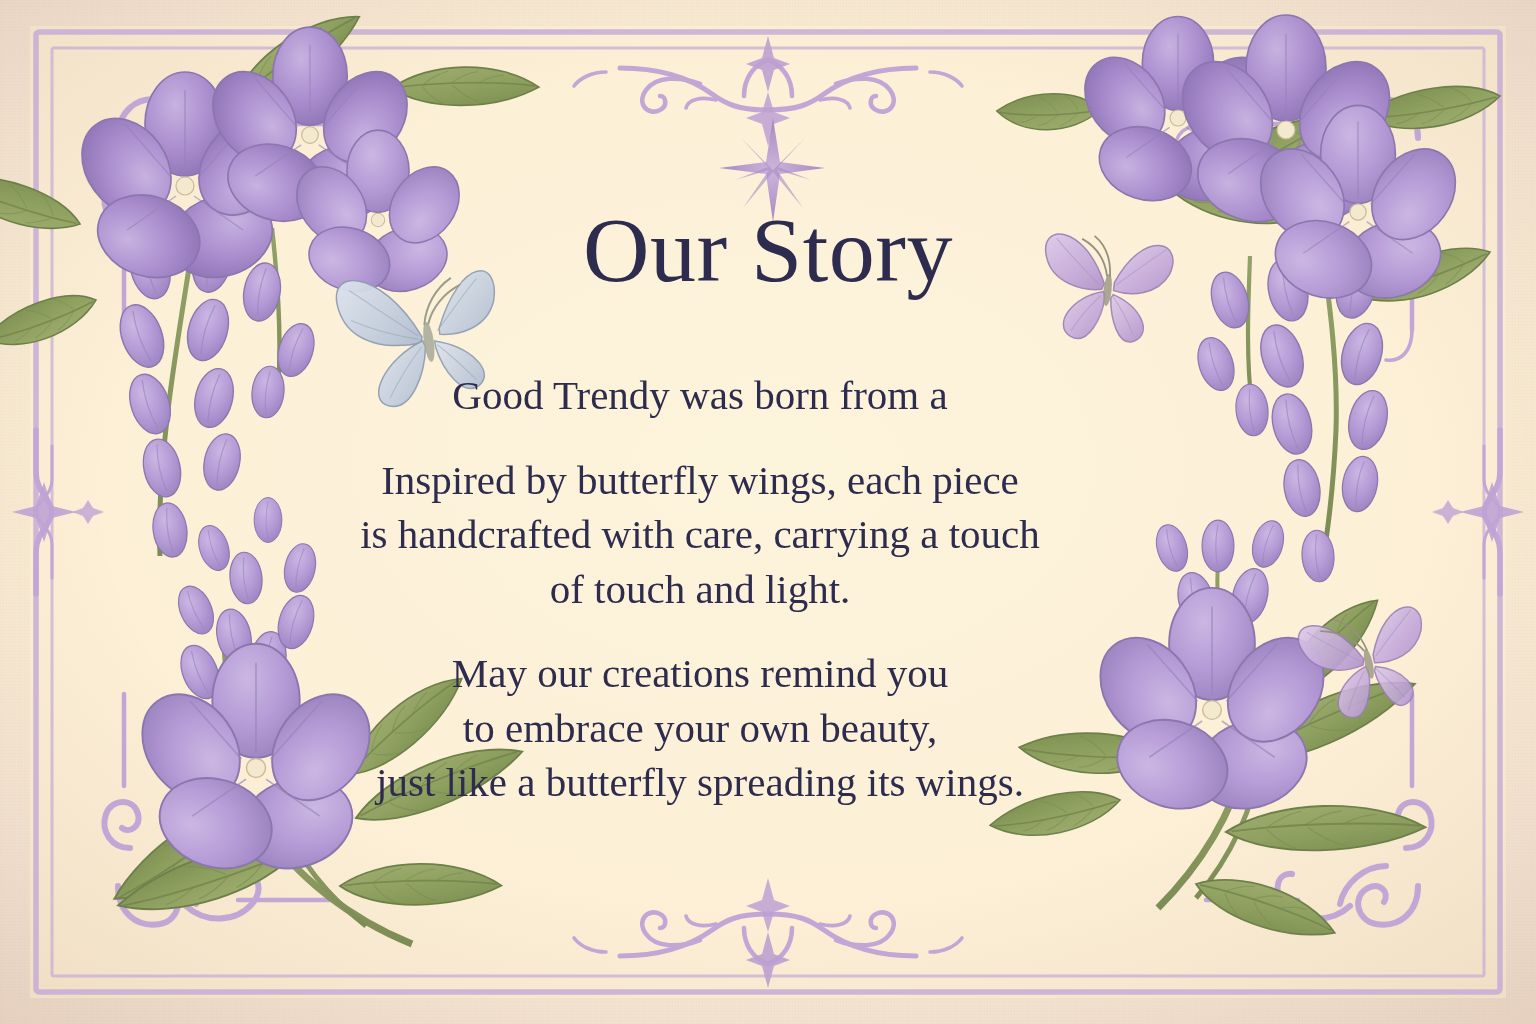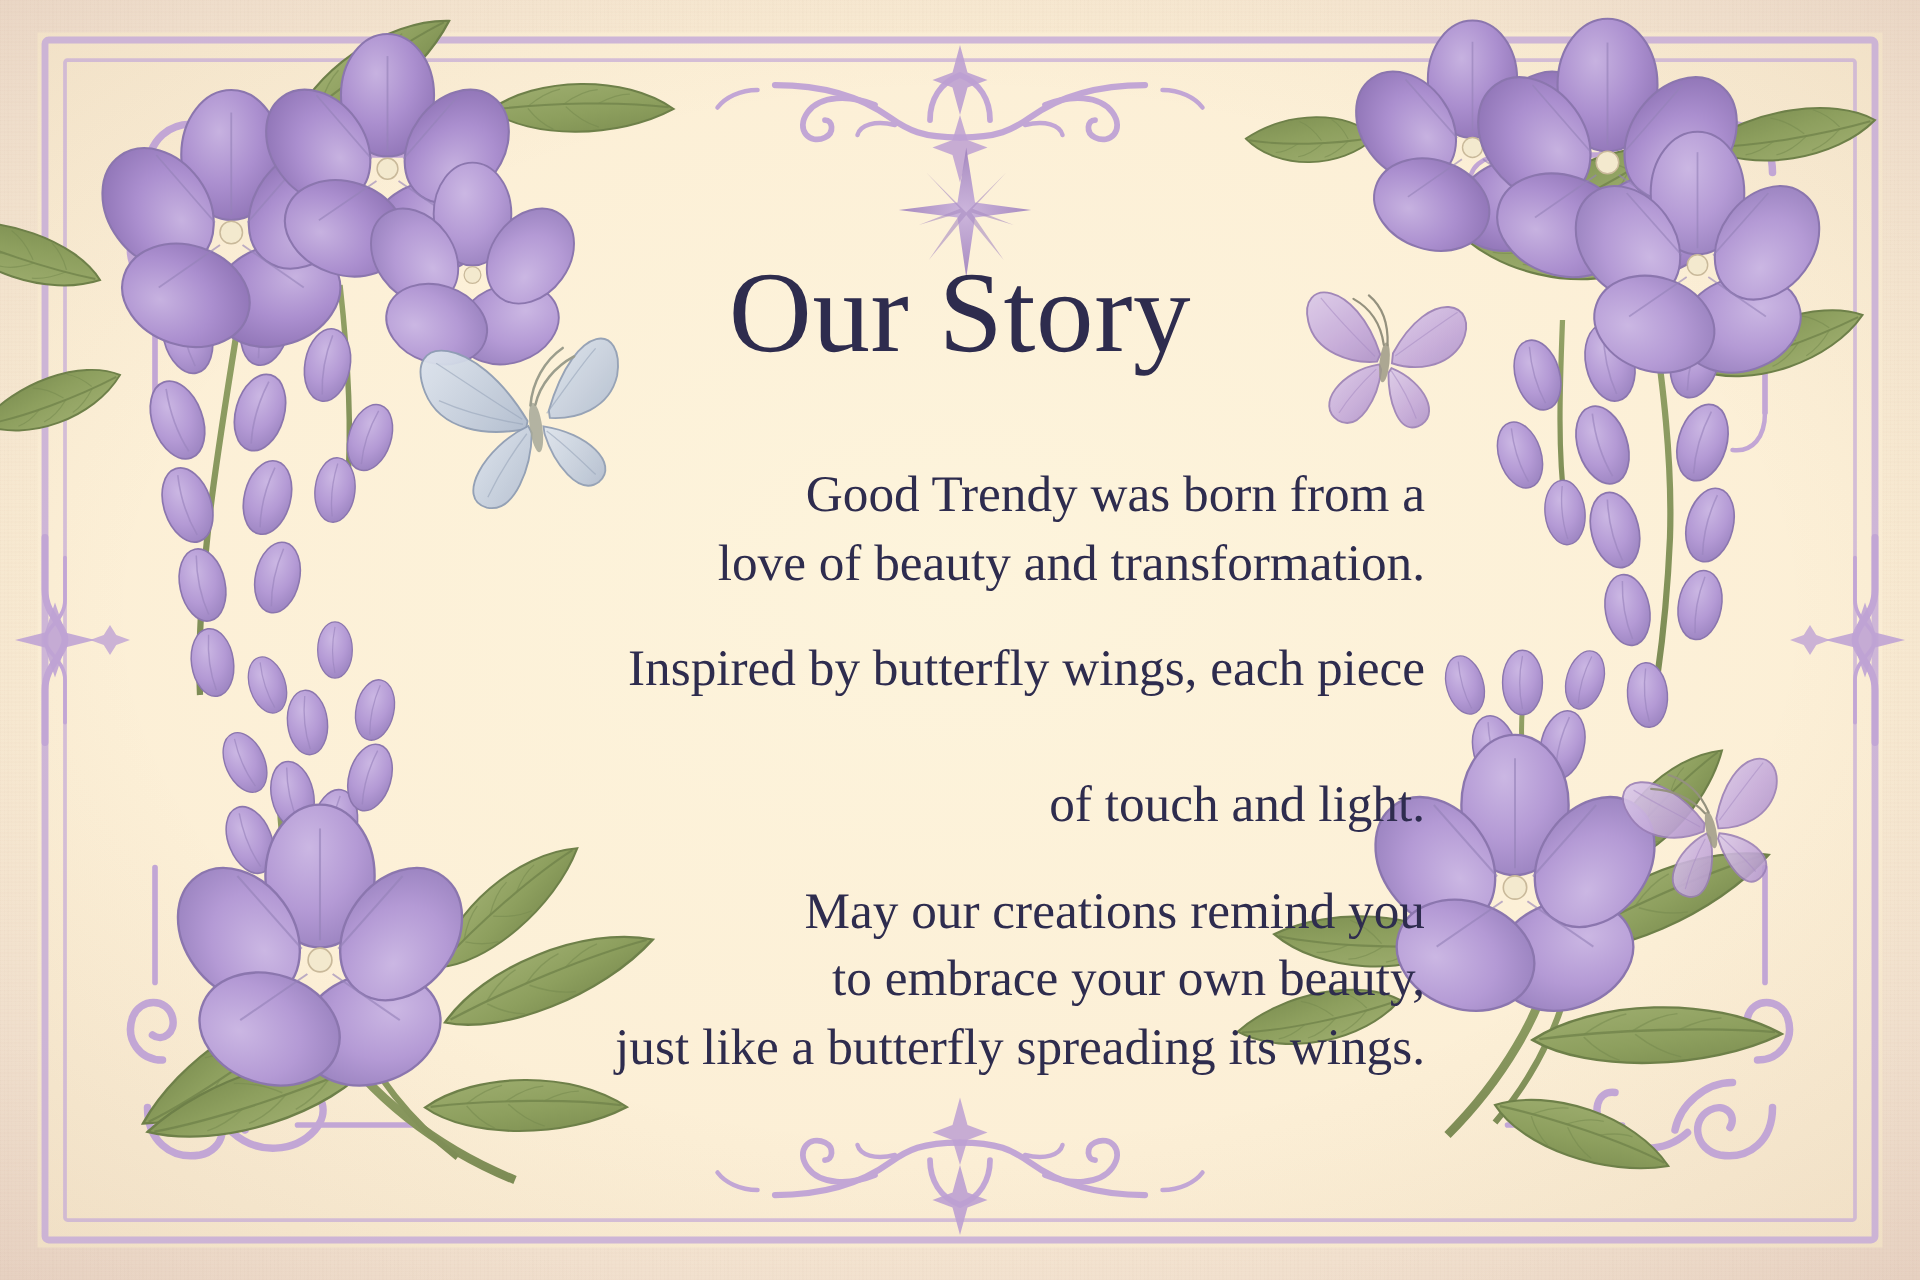--- a/index.html
+++ b/index.html
@@ -75,21 +75,21 @@
     font-size: 92px;
     line-height: 1;
     color: #2e2c4e;
     letter-spacing: .5px;
   }
   .body-block {
     position: absolute;
     left: 260px;
     top: 368px;
     width: 880px;
-    text-align: right;
+    text-align: center;
     color: #2e2c4e;
     font-size: 41px;
     line-height: 1.33;
   }
   .para { margin: 0 0 30px 0; }
   .para:last-of-type { margin-bottom: 0; margin-top: 25px; }
   .signature {
     position: absolute;
     right: 102px;
     top: 898px;
@@ -568,25 +568,24 @@
       </g>
     </g>
   </svg>
 
   <div class="content">
     <div class="title">Our Story</div>
 
     <div class="body-block">
       <p class="para">
         <span>Good Trendy was born from a</span><br>
-        <span>love of beauty and transformation.</span>
       </p>
       <p class="para">
         <span>Inspired by butterfly wings, each piece</span><br>
-        <br>
+        <span>is handcrafted with care, carrying a touch</span><br>
         <span>of touch and light.</span>
       </p>
       <p class="para">
         <span>May our creations remind you</span><br>
         <span>to embrace your own beauty,</span><br>
         <span>just like a butterfly spreading its wings.</span>
       </p>
     </div>
 
   </div>

